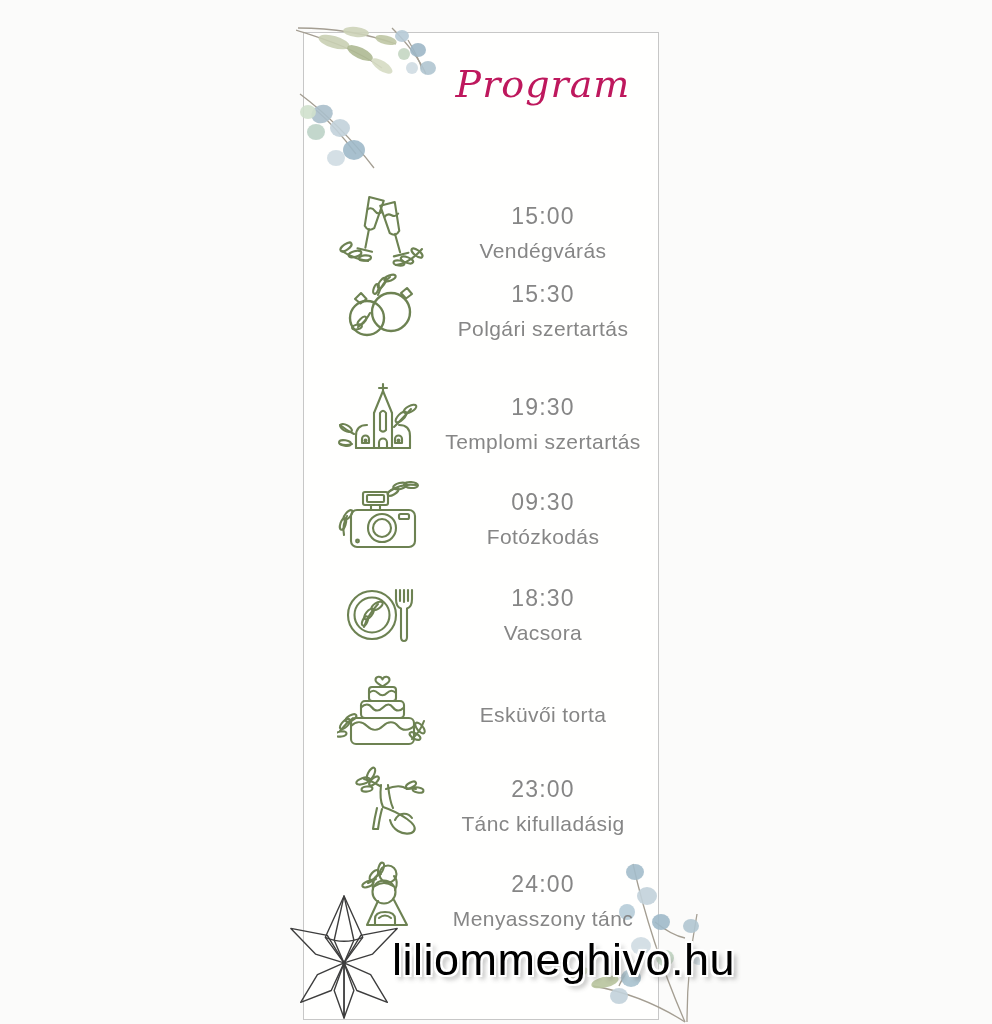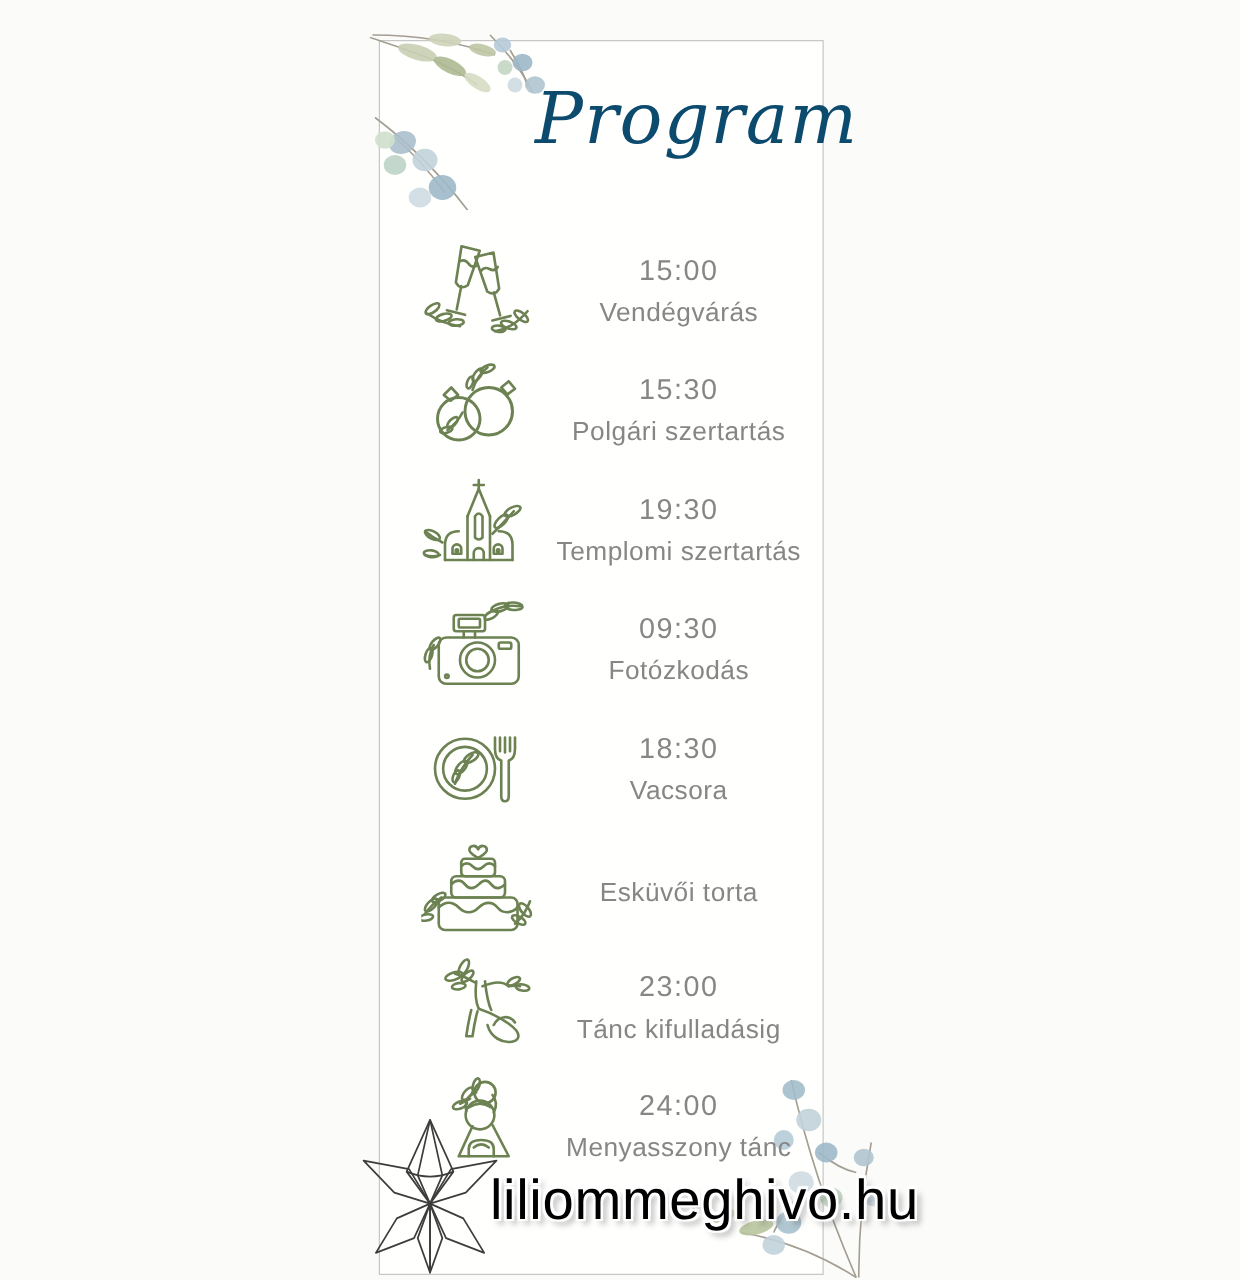--- a/index.html
+++ b/index.html
@@ -4,21 +4,21 @@
 <style>
   html,body{margin:0;padding:0;}
   body{width:992px;height:1024px;background:#fbfbfa;font-family:"Liberation Sans",sans-serif;overflow:hidden;}
   .stage{position:relative;width:992px;height:1024px;}
   .card{position:absolute;left:303px;top:32px;width:356px;height:988px;background:#fffffe;border:1px solid #c7c7c7;box-sizing:border-box;}
   .deco{position:absolute;pointer-events:none;}
   .deco-tl{left:296px;top:26px;width:186px;height:156px;}
   .deco-br{left:535px;top:826px;width:186px;height:198px;}
   .title{position:absolute;left:428px;top:62px;width:230px;text-align:center;
          font-family:"DejaVu Serif",serif;font-style:italic;font-weight:500;
-         font-size:57px;color:#0c4a6e;letter-spacing:1px;}
+         font-size:38px;color:#be185d;letter-spacing:1px;}
   .event{position:absolute;left:303px;width:356px;height:94px;display:flex;align-items:center;}
   .icon-wrap{margin-left:34px;width:90px;height:84px;flex:0 0 auto;}
   .icon-wrap svg{width:100%;height:100%;display:block;}
   .icon-wrap path,.icon-wrap rect,.icon-wrap circle,.icon-wrap ellipse{
      fill:none;stroke:#6d8252;stroke-width:2.1;stroke-linecap:round;stroke-linejoin:round;}
   .meta{flex:1;text-align:center;color:#868686;}
   .time{font-size:23px;letter-spacing:1.2px;}
   .label{font-size:21px;margin-top:9px;letter-spacing:0.4px;}
   .lily-logo{position:absolute;left:286px;top:892px;width:120px;height:130px;}
   .lily-logo path{fill:none;stroke:#3d3d3d;stroke-width:1.4;stroke-linejoin:round;}
@@ -107,21 +107,21 @@
         <ellipse cx="69" cy="69" rx="6.5" ry="2.8" transform="rotate(20 69 69)"></ellipse>
         <ellipse cx="61" cy="72" rx="5.5" ry="2.5" transform="rotate(6 61 72)"></ellipse>
       </svg>
     </div>
     <div class="meta">
       <div class="time">15:00</div>
       <div class="label">Vendégvárás</div>
     </div>
   </div>
 
-  <div class="event" style="top:281px">
+  <div class="event" style="top:264px">
     <div class="icon-wrap">
       <svg viewBox="0 0 88 84">
         <circle cx="29" cy="49" r="17" style="stroke-width:2.4"></circle>
         <circle cx="53" cy="43" r="19" style="stroke-width:2.4"></circle>
         <path d="M17,30 L23,24 L28.5,30 L22.5,34.5 Z"></path>
         <path d="M63,24 L69,19 L74,25 L68,29.5 Z"></path>
         <path d="M40,26 Q44,14 52,8"></path>
         <ellipse cx="44" cy="14" rx="6" ry="2.6" transform="rotate(-55 44 14)"></ellipse>
         <ellipse cx="52" cy="9" rx="6" ry="2.6" transform="rotate(-22 52 9)"></ellipse>
         <ellipse cx="38" cy="20" rx="5" ry="2.3" transform="rotate(-70 38 20)"></ellipse>

